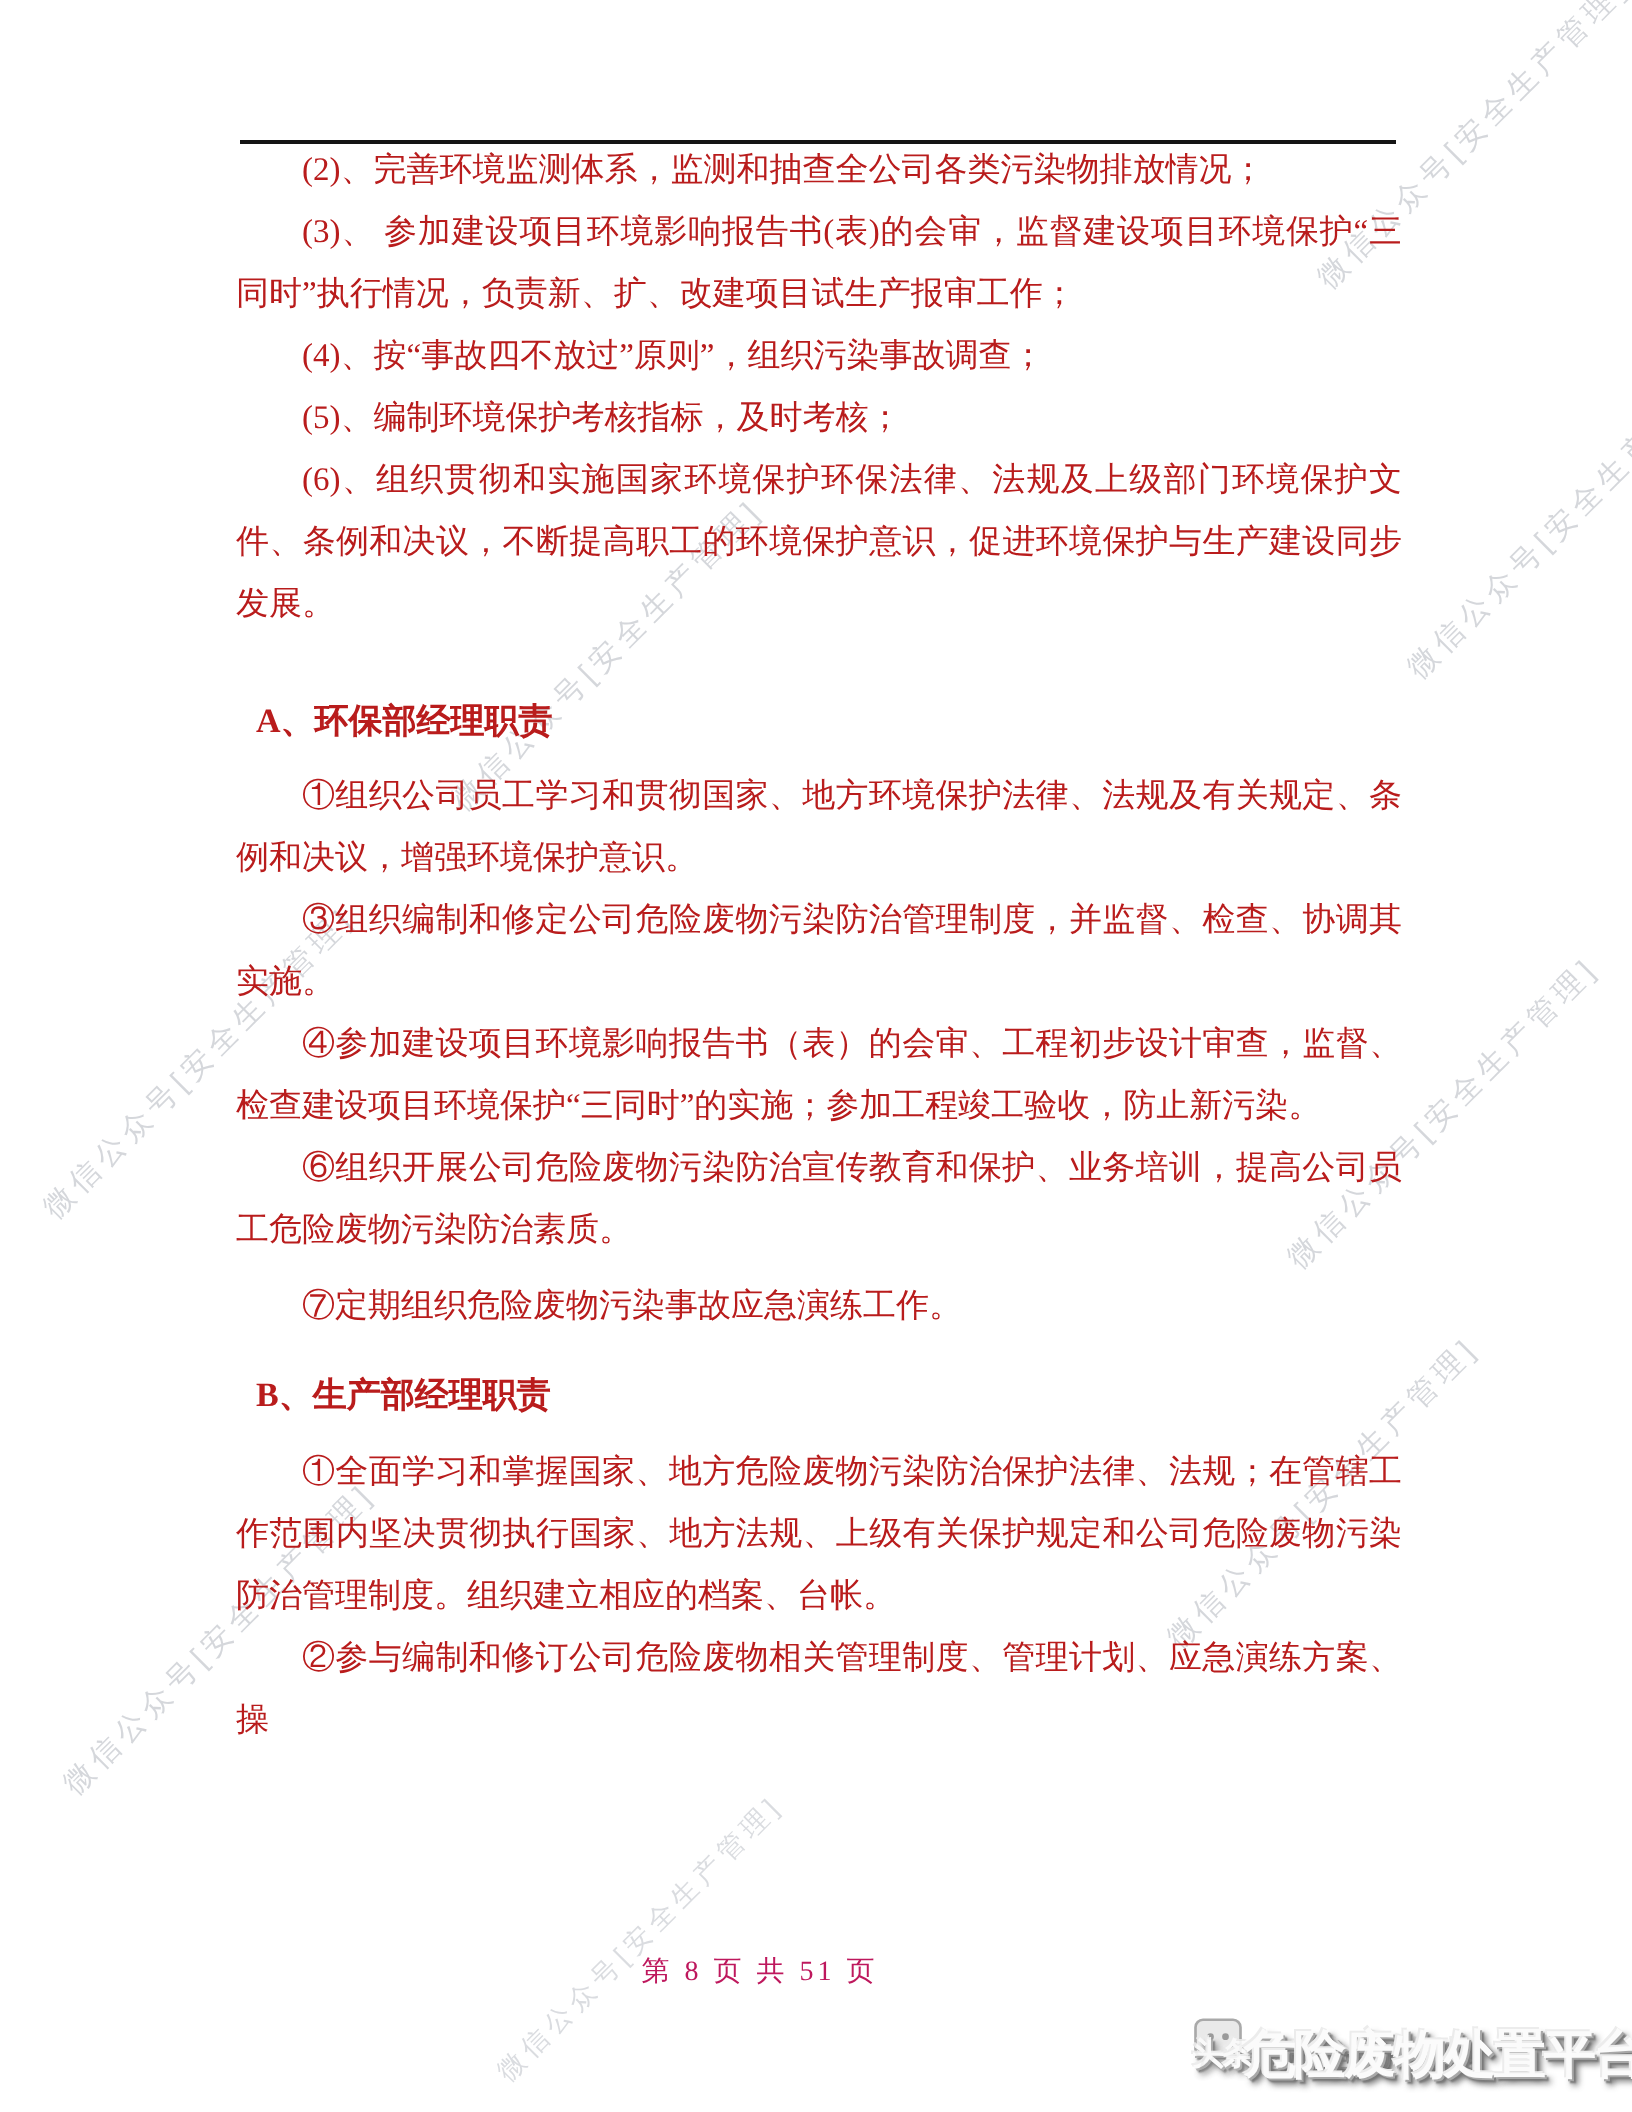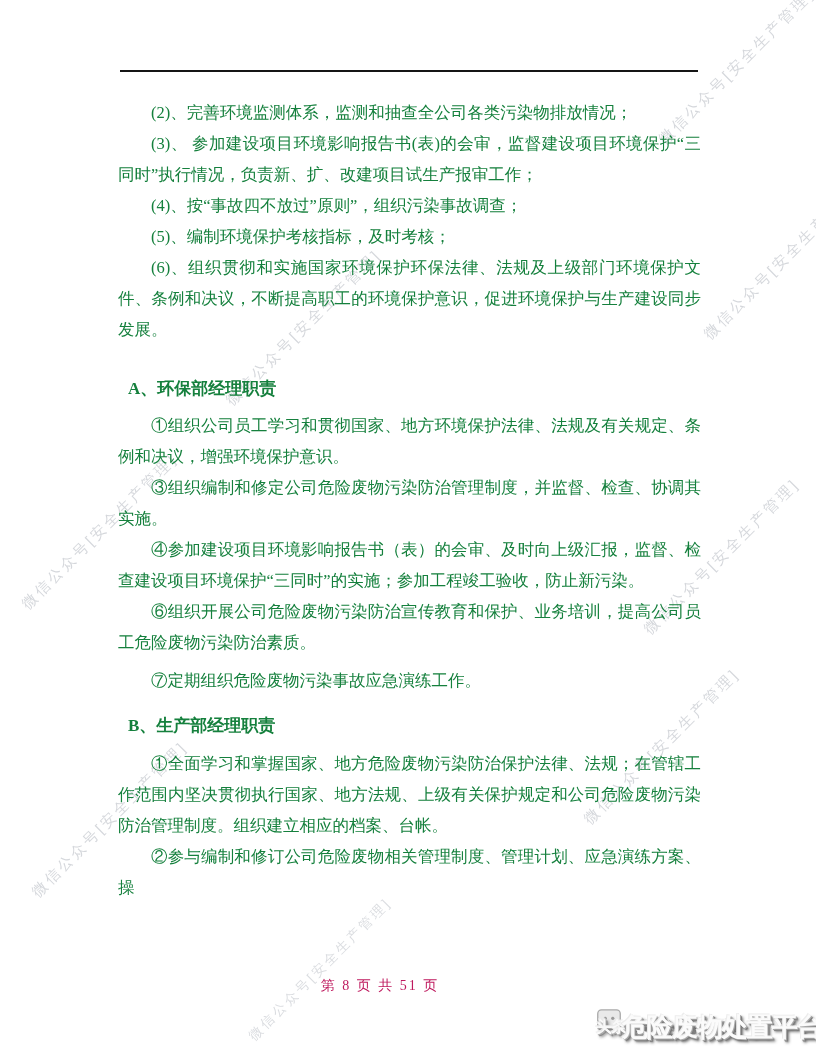--- a/index.html
+++ b/index.html
@@ -8,22 +8,22 @@
     width:816px;height:1056px;
     background:#ffffff;
     overflow:hidden;
     font-family:"Liberation Serif","DejaVu Serif",serif;
   }
   .header-rule{
     position:absolute;left:120px;top:70px;width:578px;height:0;
     border-top:2px solid #151515;
   }
   .content{
-    position:absolute;left:118px;top:97px;width:583px;
-    font-size:16.5px;line-height:31px;color:#15803d;
+    position:absolute;left:118px;top:69px;width:583px;
+    font-size:16.5px;line-height:31px;color:#b91c1c;
     text-align:justify;
   }
   .content p{margin:0;}
   p.body{text-indent:33px;}
   p.heading{font-weight:bold;text-indent:10px;font-size:17px;}
   p.gap-a{margin-top:28px;margin-bottom:6px;}
   p.gap-7{margin-top:7px;}
   p.gap-b{margin-top:14px;margin-bottom:7px;}
   .footer{
     position:absolute;left:0;top:977px;width:760px;
@@ -75,21 +75,21 @@
 
   <div class="content">
     <p class="body">(2)、完善环境监测体系，监测和抽查全公司各类污染物排放情况；</p>
     <p class="body">(3)、 参加建设项目环境影响报告书(表)的会审，监督建设项目环境保护“三同时”执行情况，负责新、扩、改建项目试生产报审工作；</p>
     <p class="body">(4)、按“事故四不放过”原则”，组织污染事故调查；</p>
     <p class="body">(5)、编制环境保护考核指标，及时考核；</p>
     <p class="body">(6)、组织贯彻和实施国家环境保护环保法律、法规及上级部门环境保护文件、条例和决议，不断提高职工的环境保护意识，促进环境保护与生产建设同步发展。</p>
     <p class="heading gap-a">A、环保部经理职责</p>
     <p class="body">①组织公司员工学习和贯彻国家、地方环境保护法律、法规及有关规定、条例和决议，增强环境保护意识。</p>
     <p class="body">③组织编制和修定公司危险废物污染防治管理制度，并监督、检查、协调其实施。</p>
-    <p class="body">④参加建设项目环境影响报告书（表）的会审、及时向上级汇报，监督、检查建设项目环境保护“三同时”的实施；参加工程竣工验收，防止新污染。</p>
+    <p class="body">④参加建设项目环境影响报告书（表）的会审、工程初步设计审查，监督、检查建设项目环境保护“三同时”的实施；参加工程竣工验收，防止新污染。</p>
     <p class="body">⑥组织开展公司危险废物污染防治宣传教育和保护、业务培训，提高公司员工危险废物污染防治素质。</p>
     <p class="body gap-7">⑦定期组织危险废物污染事故应急演练工作。</p>
     <p class="heading gap-b">B、生产部经理职责</p>
     <p class="body">①全面学习和掌握国家、地方危险废物污染防治保护法律、法规；在管辖工作范围内坚决贯彻执行国家、地方法规、上级有关保护规定和公司危险废物污染防治管理制度。组织建立相应的档案、台帐。</p>
     <p class="body">②参与编制和修订公司危险废物相关管理制度、管理计划、应急演练方案、操</p>
   </div>
 
   <div class="footer">第 8 页 共 51 页</div>
 
   <div class="badge">

